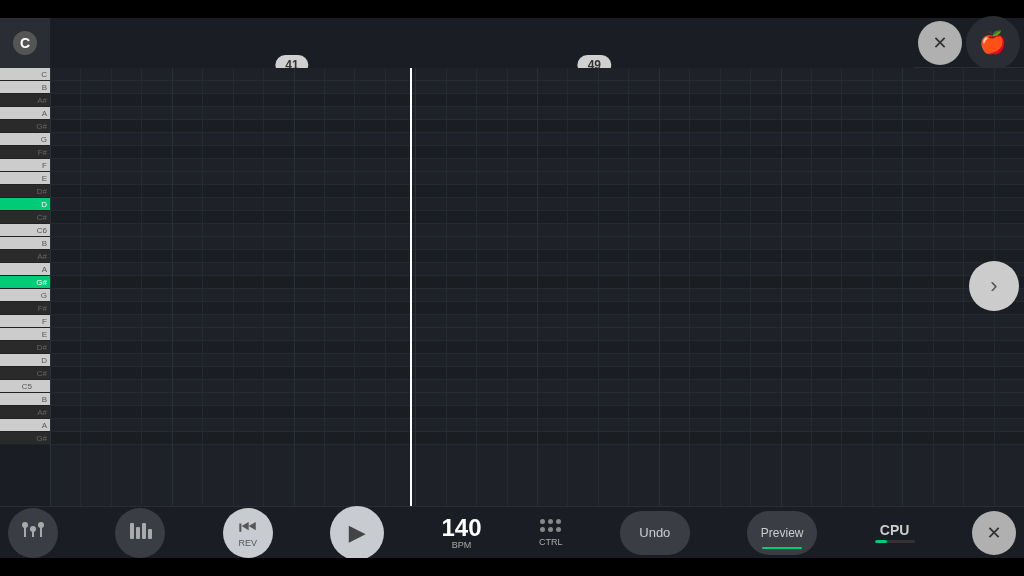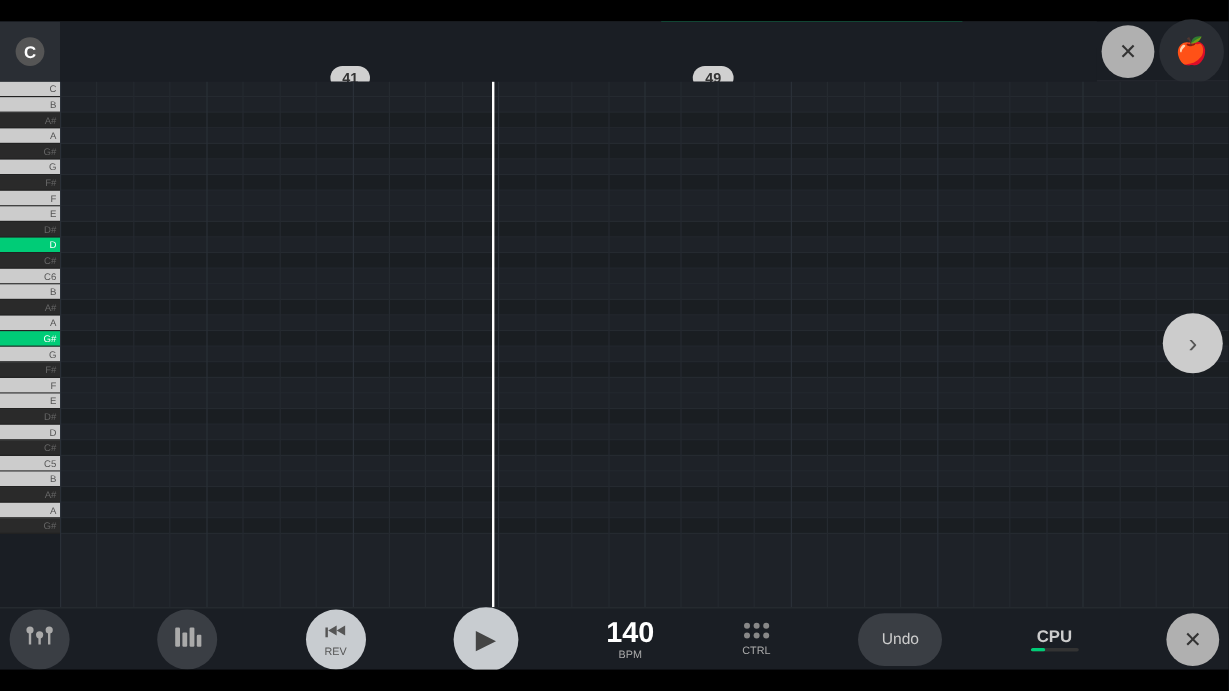--- a/index.html
+++ b/index.html
@@ -536,21 +536,21 @@
         <div style="position: absolute; top: 182px; height: 13px; left: 0px; right: 0px; display: flex; align-items: center; justify-content: flex-end; padding-right: 3px; font-size: 8px; border-bottom: 1px solid rgb(34, 34, 34); background: rgb(42, 42, 42); color: rgb(102, 102, 102);">A#</div>
         <div style="position: absolute; top: 195px; height: 13px; left: 0px; right: 0px; display: flex; align-items: center; justify-content: flex-end; padding-right: 3px; font-size: 8px; border-bottom: 1px solid rgb(34, 34, 34); background: rgb(204, 204, 204); color: rgb(85, 85, 85);">A</div>
         <div style="position: absolute; top: 208px; height: 13px; left: 0px; right: 0px; display: flex; align-items: center; justify-content: flex-end; padding-right: 3px; font-size: 8px; border-bottom: 1px solid rgb(34, 34, 34); background: rgb(0, 204, 119); color: rgb(255, 255, 255);">G#</div>
         <div style="position: absolute; top: 221px; height: 13px; left: 0px; right: 0px; display: flex; align-items: center; justify-content: flex-end; padding-right: 3px; font-size: 8px; border-bottom: 1px solid rgb(34, 34, 34); background: rgb(204, 204, 204); color: rgb(85, 85, 85);">G</div>
         <div style="position: absolute; top: 234px; height: 13px; left: 0px; right: 0px; display: flex; align-items: center; justify-content: flex-end; padding-right: 3px; font-size: 8px; border-bottom: 1px solid rgb(34, 34, 34); background: rgb(42, 42, 42); color: rgb(102, 102, 102);">F#</div>
         <div style="position: absolute; top: 247px; height: 13px; left: 0px; right: 0px; display: flex; align-items: center; justify-content: flex-end; padding-right: 3px; font-size: 8px; border-bottom: 1px solid rgb(34, 34, 34); background: rgb(204, 204, 204); color: rgb(85, 85, 85);">F</div>
         <div style="position: absolute; top: 260px; height: 13px; left: 0px; right: 0px; display: flex; align-items: center; justify-content: flex-end; padding-right: 3px; font-size: 8px; border-bottom: 1px solid rgb(34, 34, 34); background: rgb(204, 204, 204); color: rgb(85, 85, 85);">E</div>
         <div style="position: absolute; top: 273px; height: 13px; left: 0px; right: 0px; display: flex; align-items: center; justify-content: flex-end; padding-right: 3px; font-size: 8px; border-bottom: 1px solid rgb(34, 34, 34); background: rgb(42, 42, 42); color: rgb(102, 102, 102);">D#</div>
         <div style="position: absolute; top: 286px; height: 13px; left: 0px; right: 0px; display: flex; align-items: center; justify-content: flex-end; padding-right: 3px; font-size: 8px; border-bottom: 1px solid rgb(34, 34, 34); background: rgb(204, 204, 204); color: rgb(85, 85, 85);">D</div>
         <div style="position: absolute; top: 299px; height: 13px; left: 0px; right: 0px; display: flex; align-items: center; justify-content: flex-end; padding-right: 3px; font-size: 8px; border-bottom: 1px solid rgb(34, 34, 34); background: rgb(42, 42, 42); color: rgb(102, 102, 102);">C#</div>
-        <div style="position: absolute; top: 312px; height: 13px; left: 0px; right: 0px; display: flex; align-items: center; justify-content: flex-end; padding-right: 3px; font-size: 8px; border-bottom: 1px solid rgb(34, 34, 34); background: rgb(204, 204, 204); color: rgb(85, 85, 85);">C5</div>
+        <div style="position: absolute; top: 312px; height: 13px; left: 0px; right: 0px; display: flex; align-items: center; justify-content: flex-end; padding-right: 18px; font-size: 8px; border-bottom: 1px solid rgb(34, 34, 34); background: rgb(204, 204, 204); color: rgb(85, 85, 85);">C5</div>
         <div style="position: absolute; top: 325px; height: 13px; left: 0px; right: 0px; display: flex; align-items: center; justify-content: flex-end; padding-right: 3px; font-size: 8px; border-bottom: 1px solid rgb(34, 34, 34); background: rgb(204, 204, 204); color: rgb(85, 85, 85);">B</div>
         <div style="position: absolute; top: 338px; height: 13px; left: 0px; right: 0px; display: flex; align-items: center; justify-content: flex-end; padding-right: 3px; font-size: 8px; border-bottom: 1px solid rgb(34, 34, 34); background: rgb(42, 42, 42); color: rgb(102, 102, 102);">A#</div>
         <div style="position: absolute; top: 351px; height: 13px; left: 0px; right: 0px; display: flex; align-items: center; justify-content: flex-end; padding-right: 3px; font-size: 8px; border-bottom: 1px solid rgb(34, 34, 34); background: rgb(204, 204, 204); color: rgb(85, 85, 85);">A</div>
         <div style="position: absolute; top: 364px; height: 13px; left: 0px; right: 0px; display: flex; align-items: center; justify-content: flex-end; padding-right: 3px; font-size: 8px; border-bottom: 1px solid rgb(34, 34, 34); background: rgb(42, 42, 42); color: rgb(102, 102, 102);">G#</div>
       </div>
 
     <div class="grid-area" id="grid-container">
 
       <div id="grid-rows-container">
           <div style="position: absolute; left: 0px; right: 0px; top: 0px; height: 13px; background: rgb(30, 34, 40); border-bottom: 1px solid rgb(37, 42, 48);"></div>
@@ -684,20 +684,24 @@
         <div class="ctrl-dot"></div>
         <div class="ctrl-dot"></div>
       </div>
       <span class="ctrl-label">CTRL</span>
     </div>
 
     <div class="toolbar-btn" style="width:70px;height:44px;border-radius:22px;">
       <span class="label" style="font-size:13px;color:#ccc;">Undo</span>
     </div>
 
+    <div class="preview-btn">
+      <span class="preview-label">Preview</span>
+      <div class="preview-underline"></div>
+    </div>
 
     <div class="cpu-btn">
       <span class="cpu-label">CPU</span>
       <div class="cpu-bar">
         <div class="cpu-fill" style="width:30%"></div>
       </div>
     </div>
 
     <div class="circle-btn" style="background:#b0b0b0;width:44px;height:44px;">
       <span style="font-size:18px;color:#333;">✕</span>

